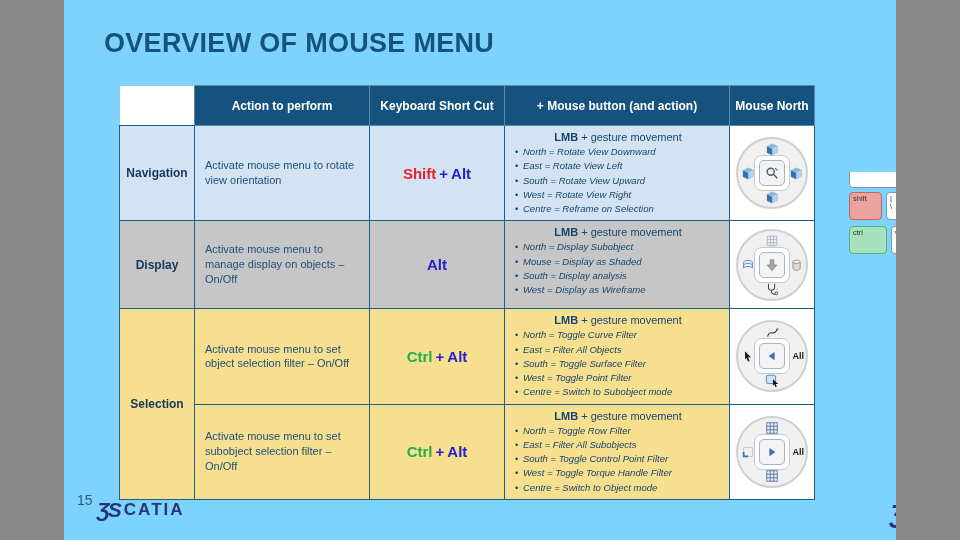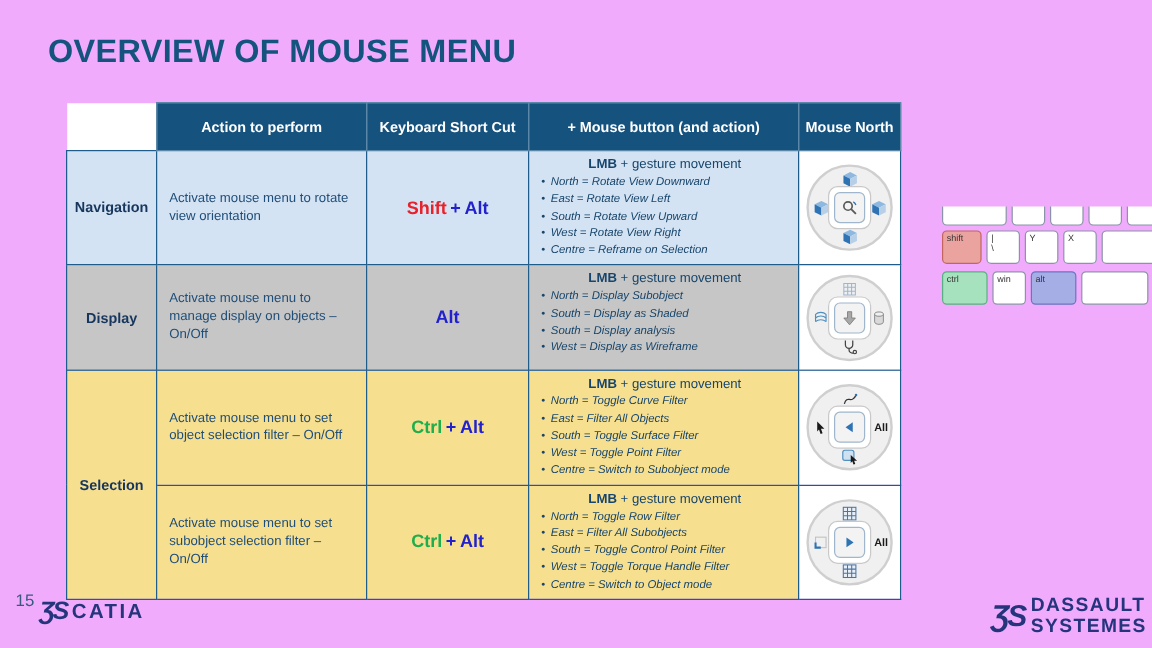--- a/index.html
+++ b/index.html
@@ -1,17 +1,17 @@
 <!DOCTYPE html>
 <html><head>
 <meta charset="utf-8">
 <style>
   * { margin:0; padding:0; box-sizing:border-box; }
   body { background:#888; font-family:"Liberation Sans", sans-serif; }
-  .slide { position:relative; width:960px; height:540px; background:#f0abfc; overflow:hidden; margin:0 auto; }
+  .slide { position:relative; width:832px; height:540px; background:#7dd3fc; overflow:hidden; margin:0 auto; }
 
   .title { position:absolute; left:40px; top:28px; font-size:27px; font-weight:bold; color:#15537F; letter-spacing:0.3px; }
 
   
   .tbl-wrap { position:absolute; left:55px; top:85px; }
   table { border-collapse:collapse; table-layout:fixed; width:695px;padding-left:40px; }
   col.c-cat{width:75px} col.c-act{width:175px} col.c-sc{width:135px} col.c-mb{width:225px} col.c-menu{width:85px}
   td, th { border:1px solid #1E5C8C; vertical-align:middle; }
   .corner { border:none; background:#fff; }
   .hdr { background:#15527E; color:#fff; font-size:12px; font-weight:bold; text-align:center; border:1px solid #5b87a8; padding:2px 4px; }
@@ -164,21 +164,21 @@
       <tr style="height:88px">
         <td class="cat bg-disp">Display</td>
         <td class="act bg-disp">Activate mouse menu to manage display on objects – On/Off</td>
         <td class="sc-cell bg-disp">
           <span class="k-blue">Alt</span>
         </td>
         <td class="mb-cell bg-disp">
           <div class="mb-lead"><b>LMB</b><span> + gesture movement</span></div>
           <ul>
             <li>North = Display Subobject</li>
-            <li>South = Display as Shaded</li>
+            <li>Mouse = Display as Shaded</li>
             <li>South = Display analysis</li>
             <li>West = Display as Wireframe</li>
           </ul>
         </td>
         <td class="menu-cell">
           <div class="widget">
             <div class="w-circle"></div>
             <span class="wi n">
                   <svg width="14" height="14" viewBox="0 0 16 16">
                     <path d="M2.5 2.5h11v11h-11z M2.5 6.2h11 M2.5 9.9h11 M6.2 2.5v11 M9.9 2.5v11" fill="none" stroke="#9db6d0" stroke-width="1"></path>

